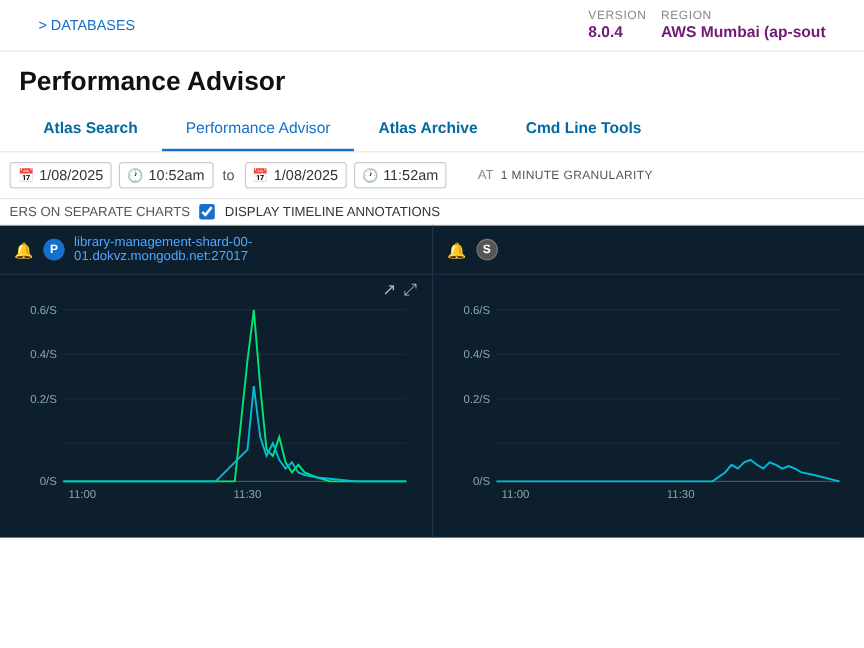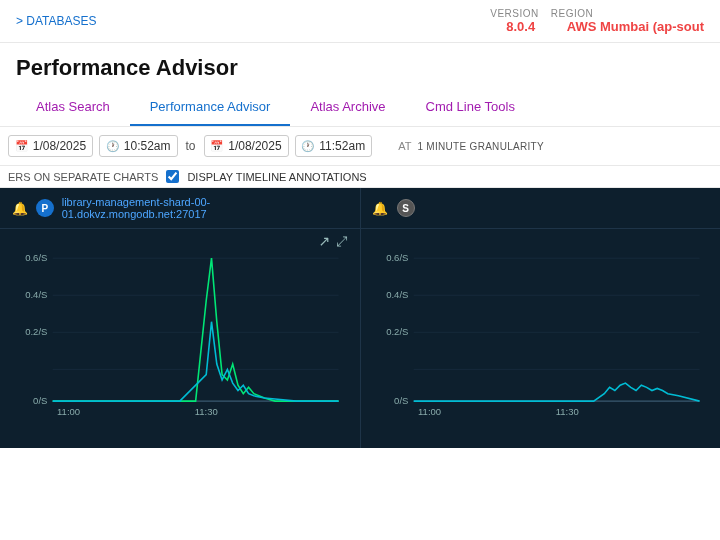--- a/index.html
+++ b/index.html
@@ -11,21 +11,21 @@
       overflow: hidden;
       font-size: 13px;
       color: #333;
     }
 
     
     .top-bar {
       display: flex;
       justify-content: space-between;
       align-items: center;
-      padding: 8px 16px;
+      padding: 8px 32px;
       border-bottom: 1px solid #e8e8e8;
     }
     .databases-link {
       color: #1570cd;
       font-size: 12px;
       font-weight: 500;
       text-decoration: none;
     }
     .version-region {
       display: flex;
@@ -34,24 +34,23 @@
       align-items: flex-end;
     }
     .version-region .label {
       color: #888;
       font-size: 10px;
       display: block;
       letter-spacing: 0.5px;
       text-transform: uppercase;
     }
     .version-region .value {
-      color: #ef4444;
+      color: #701a75;
       font-weight: 600;
       font-size: 13px;
-      margin-left: 16px;
     }
 
     
     .page-title-area {
       padding: 12px 16px 0 16px;
     }
     .page-title {
       font-size: 22px;
       font-weight: 600;
       color: #111;
@@ -60,24 +59,25 @@
     
     .nav-tabs {
       display: flex;
       border-bottom: 1px solid #e8e8e8;
       margin-top: 8px;
       padding: 0 16px;
     }
     .nav-tab {
       padding: 10px 20px;
       font-size: 13px;
-      color: #a21caf;
+      color: #0369a1;
       cursor: pointer;
       border-bottom: 2px solid transparent;
       white-space: nowrap;
+      font-weight: bold;
     }
     .nav-tab.active {
       color: #1570cd;
       border-bottom: 2px solid #1570cd;
       font-weight: 500;
     }
 
     
     .filters-row {
       display: flex;

